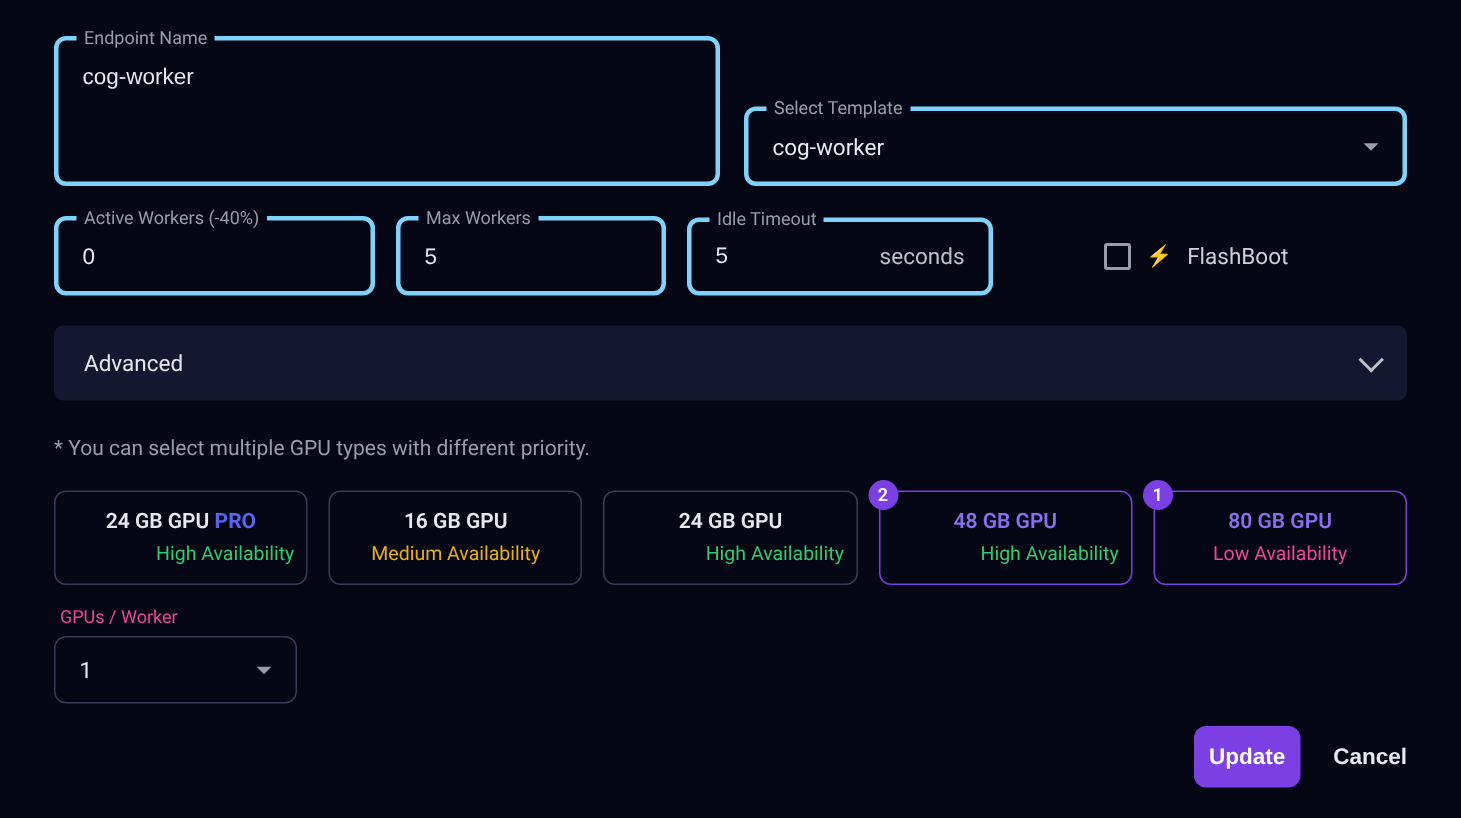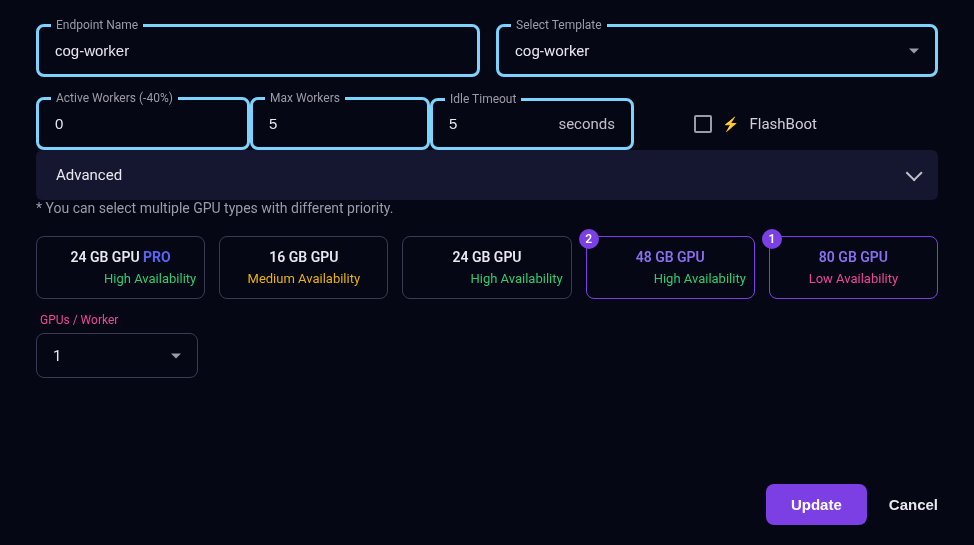--- a/index.html
+++ b/index.html
@@ -31,34 +31,34 @@
     }
     .fieldset input {
       background: transparent;
       border: none;
       outline: none;
       color: #e8e8f0;
       font-size: 15px;
       width: 100%;
     }
     .endpoint-name { flex: 0 0 444px; }
-    .select-template { flex: 1; position: relative; }
+    .select-template { flex: 1; position: relative; margin-top: 47px; }
     .select-value { color: #e8e8f0; font-size: 15px; }
     .select-caret {
       position: absolute;
       right: 16px;
       top: 50%;
       transform: translateY(-50%);
       width: 0; height: 0;
       border-left: 5px solid transparent;
       border-right: 5px solid transparent;
       border-top: 5px solid #9c9ca8;
     }
 
-    .second-row { display: flex; gap: 0; align-items: center; }
+    .second-row { display: flex; gap: 14px; align-items: center; margin-bottom: 20px; }
     .active-workers, .max-workers, .idle-timeout { flex: 0 0 auto; }
     .active-workers { width: 214px; }
     .max-workers { width: 180px; }
     .idle-timeout { width: 204px; display: flex; align-items: center; }
     .idle-timeout input { flex: 1; min-width: 0; }
     .timeout-suffix { color: #c0c0c8; font-size: 15px; }
 
     .flashboot { display: flex; align-items: center; gap: 10px; margin-left: 60px; }
     .checkbox {
       width: 18px; height: 18px;
@@ -70,20 +70,21 @@
     .flashboot-label { color: #d0d0d8; font-size: 15px; }
 
     .advanced-bar {
       background: #151730;
       border-radius: 6px;
       padding: 16px 20px;
       display: flex;
       align-items: center;
       justify-content: space-between;
       cursor: pointer;
+      margin-bottom: 24px;
     }
     .advanced-label { color: #e8e8f0; font-size: 15px; }
     .chevron {
       width: 12px; height: 12px;
       border-right: 2px solid #c0c0c8;
       border-bottom: 2px solid #c0c0c8;
       transform: rotate(45deg) translateY(-3px);
     }
 
     .helper-text { color: #9c9ca8; font-size: 14px; margin-bottom: 20px; }
@@ -136,21 +137,21 @@
     .actions {
       position: absolute;
       bottom: 20px; right: 36px;
       display: flex; gap: 22px; align-items: center;
     }
     .btn-update {
       background: #7b3fe4;
       color: #fff;
       border: none;
       border-radius: 8px;
-      padding: 12px 25px;
+      padding: 12px 10px;
       font-size: 15px;
       font-weight: 600;
       cursor: pointer;
     }
     .btn-cancel {
       background: transparent;
       border: none;
       color: #e8e8f0;
       font-size: 15px;
       font-weight: 600;

